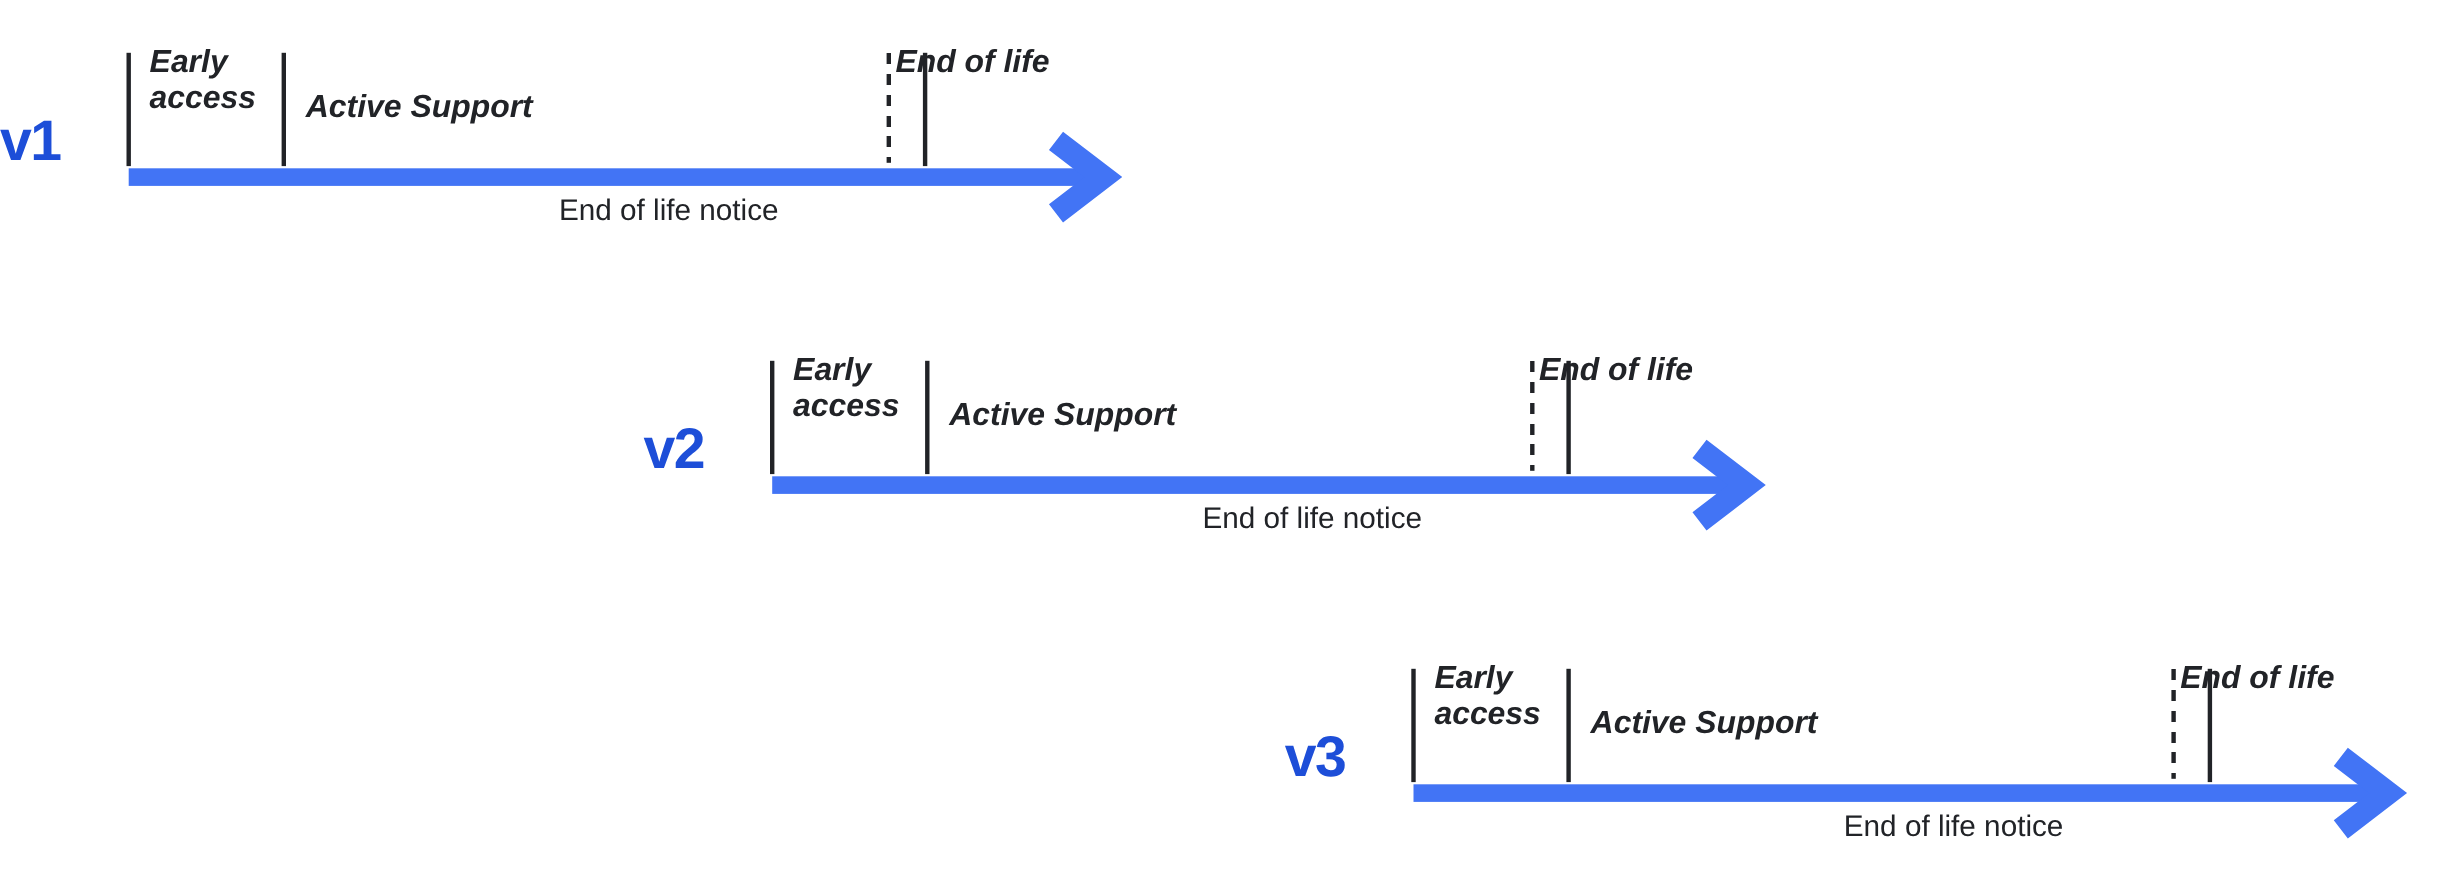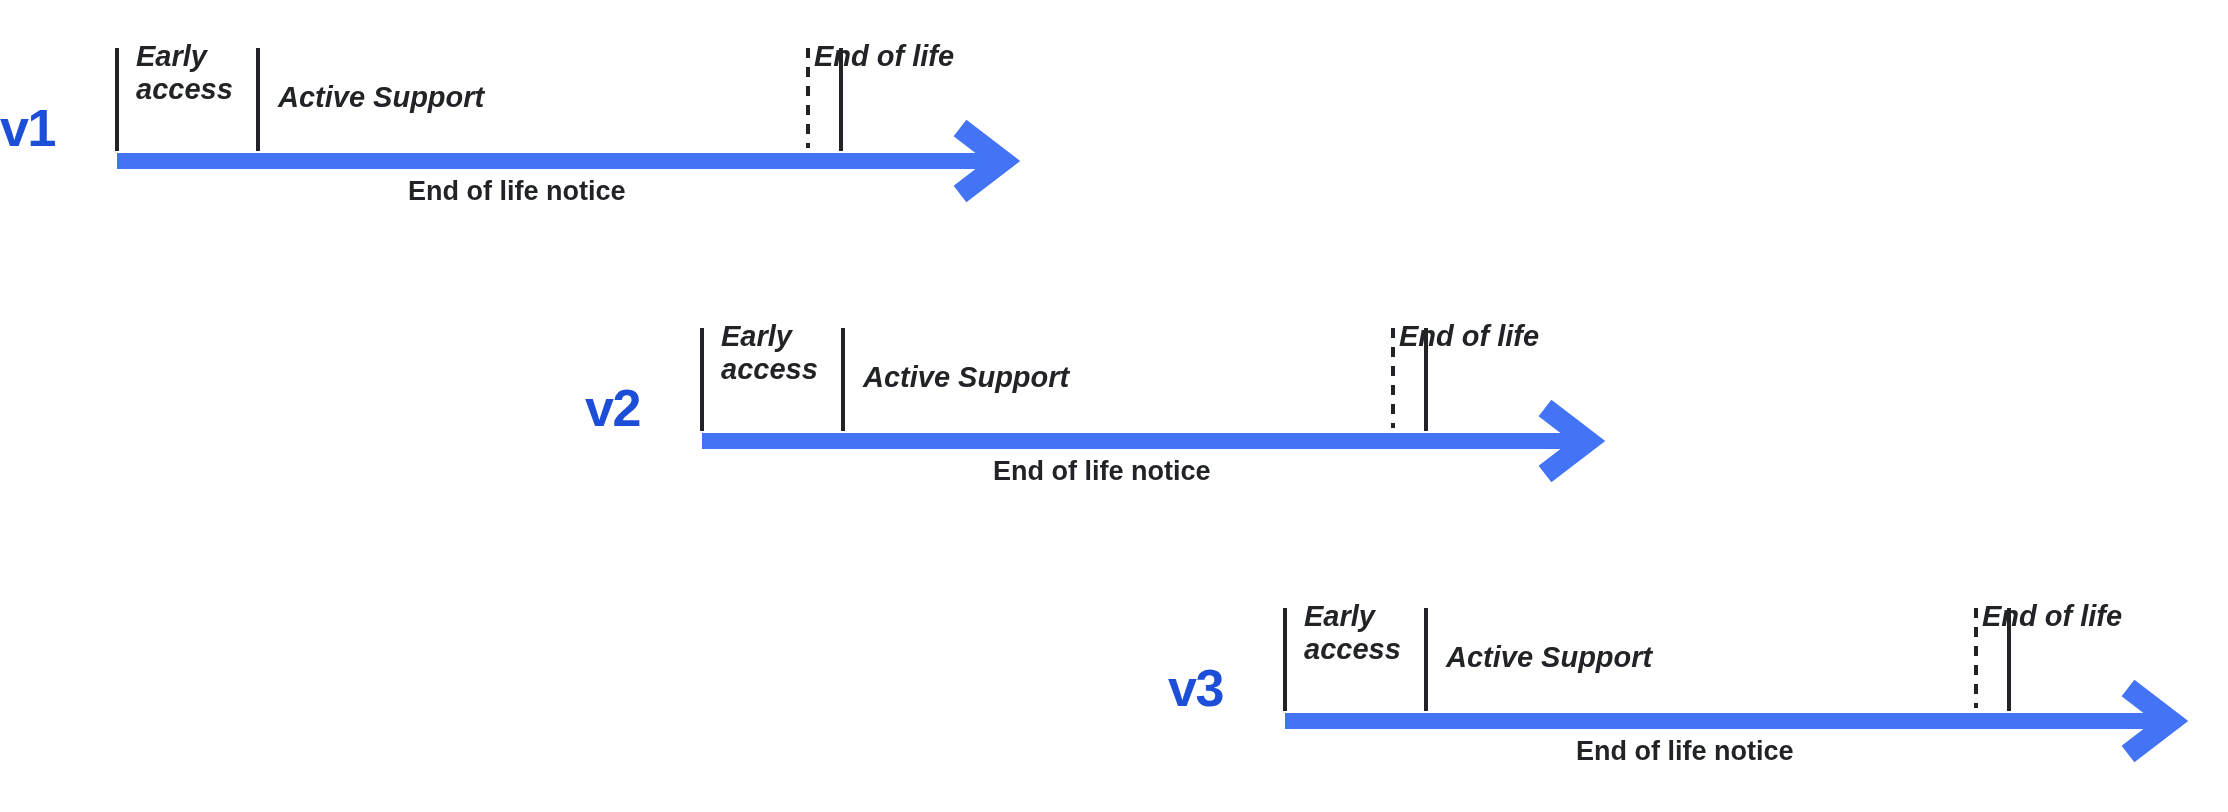--- a/index.html
+++ b/index.html
@@ -74,23 +74,23 @@
     top: 118px;
     width: 910px;
     height: 90px;
     display: block;
   }
   .notice {
     position: absolute;
     left: 408px;
     top: 176px;
     width: 400px;
-    text-align: left;
+    text-align: center;
     font-size: 27px;
-    font-weight: 700;
+    font-weight: 400;
     color: #212327;
     white-space: nowrap;
   }
 </style>
 </head>
 <body>
 
 <div id="canvas">
 
   <section class="timeline" style="left:0; top:0;">

